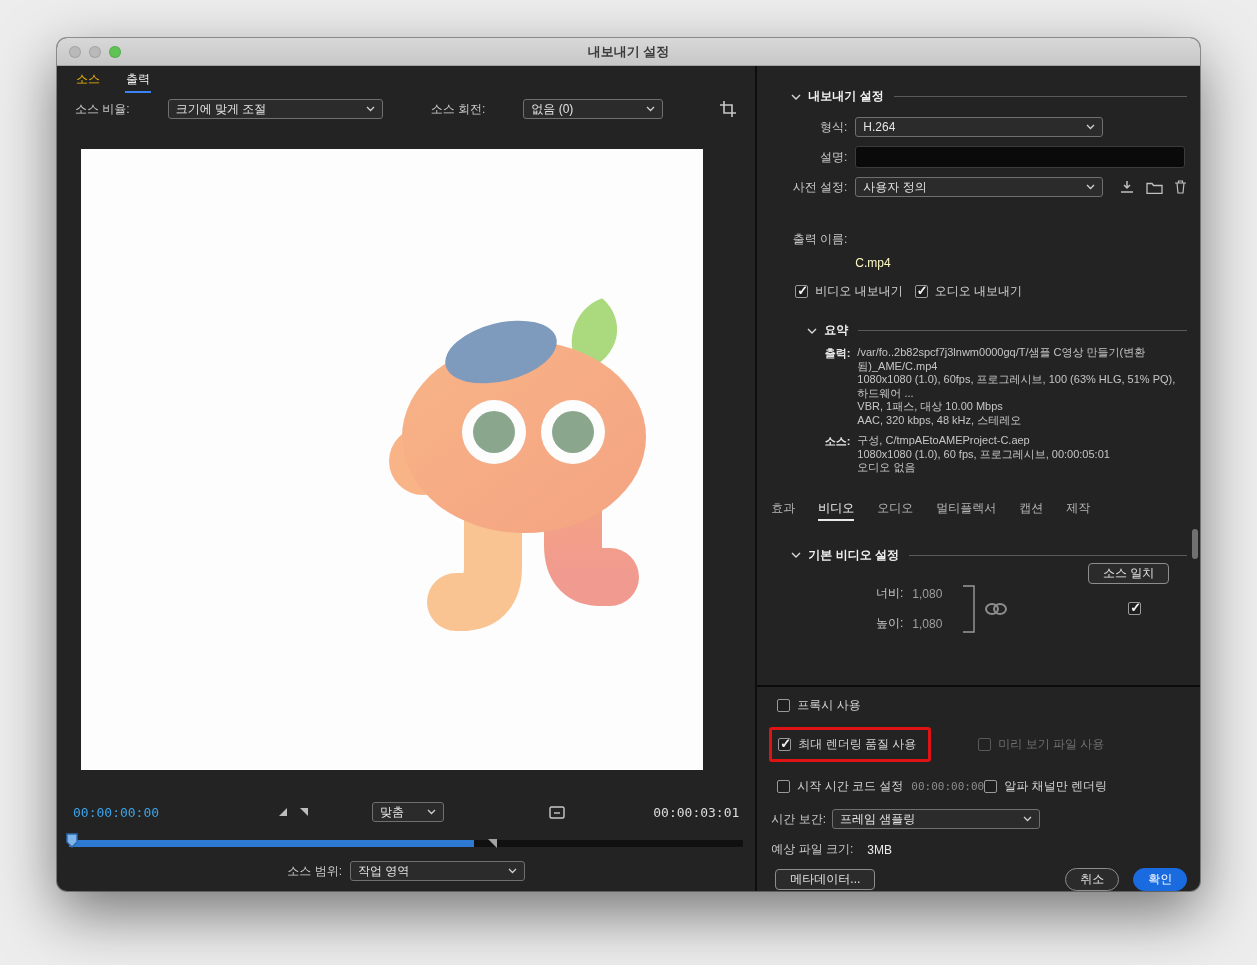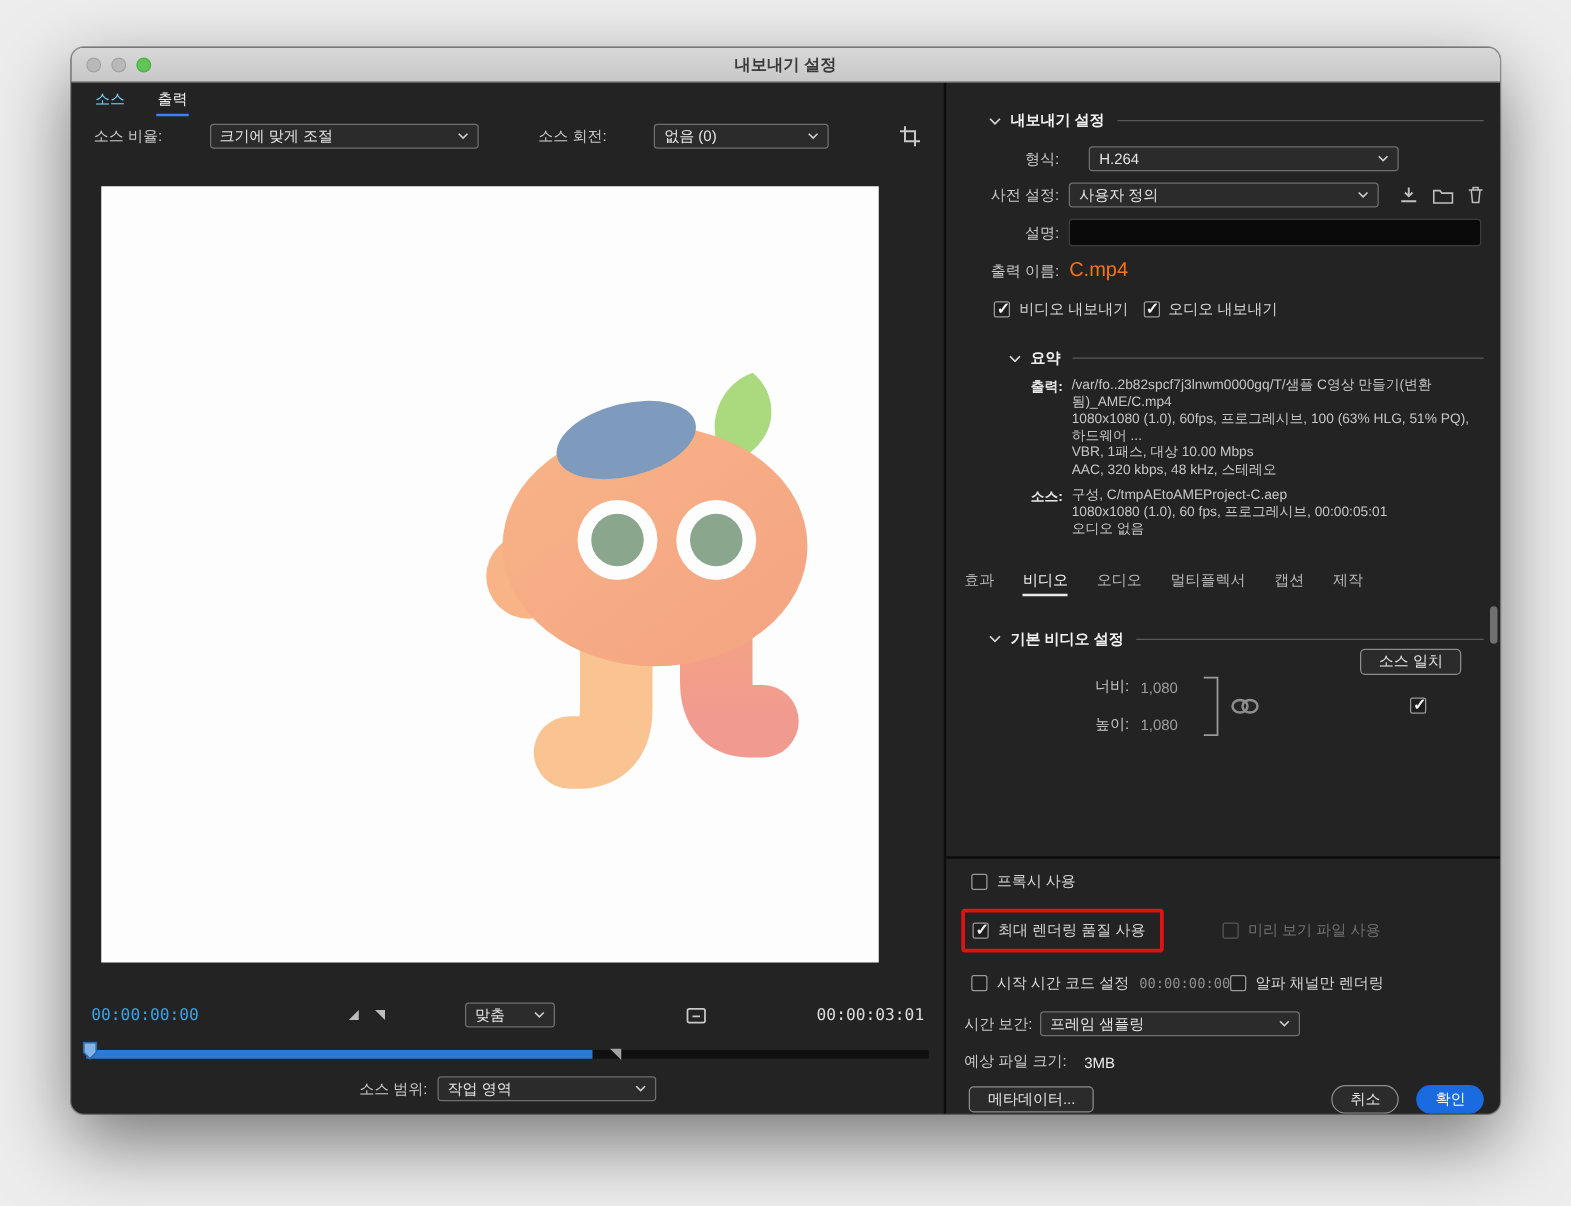--- a/index.html
+++ b/index.html
@@ -27,21 +27,21 @@
   .light { width:12px; height:12px; border-radius:50%; box-shadow:inset 0 0 0 1px rgba(0,0,0,.12); }
   .light.gray { background:#b9b9b9; }
   .light.green { background:#5fc455; }
   .title { font-size:13px; font-weight:bold; color:#3b3b3b; }
 
   .content { flex:1; display:flex; min-height:0; }
 
   
   .lp { flex:0 0 671px; border-right:2px solid #0d0d0d; display:flex; flex-direction:column; min-height:0; }
   .lp-tabs { display:flex; padding-left:18px; height:27px; align-items:flex-end; }
-  .lp-tab { font-size:12px; color:#7dd3fc; padding:4px 1px 5px; margin-right:24px; cursor:default; }
+  .lp-tab { font-size:12px; color:#eab308; padding:4px 1px 5px; margin-right:24px; cursor:default; }
   .lp-tab.active { color:#f2f2f2; border-bottom:2px solid #3b82f6; padding-bottom:3px; }
   .lp-controls { display:flex; align-items:center; height:32px; padding:0 18px;gap:32px; }
   .lbl { font-size:12px; color:#c9c9c9; white-space:nowrap; }
   .dd {
     height:20px; background:#2b2b2b; border:1px solid #6f6f6f; border-radius:3px;
     display:inline-flex; align-items:center; justify-content:space-between;
     padding:0 7px; font-size:12px; color:#e4e4e4; white-space:nowrap;
   }
   .dd .val { overflow:hidden; text-overflow:ellipsis; }
   .icon { display:inline-flex; align-items:center; justify-content:center; }
@@ -62,21 +62,21 @@
 
   
   .rp { flex:1; display:flex; flex-direction:column; min-height:0; position:relative; }
   .hdr { display:flex; align-items:center; margin:0 14px; }
   .htxt { font-size:12px; font-weight:bold; color:#f0f0f0; margin-left:7px; white-space:nowrap; }
   .hline { flex:1; height:1px; background:#5a5a5a; margin-left:10px; }
   .frow { display:flex; align-items:center; margin:9px 14px 0; }
   .flabel { width:76px; text-align:right; margin-right:8px; font-size:12px; color:#c9c9c9; flex:0 0 auto; }
   .txtinput { width:330px; height:22px; background:#0a0a0a; border:1px solid #3c3c3c; border-radius:3px;
               color:#e0e0e0; font-size:12px; padding:0 6px; font-family:"Liberation Sans", sans-serif; }
-  .link { font-size:16px; color:#f97316; cursor:default; }
+  .link { font-size:12px; color:#fef9c3; cursor:default;margin-top:48px; }
   .cb { display:inline-block; width:13px; height:13px; border:1px solid #9a9a9a; border-radius:2px;
         background:#1e1e1e; position:relative; flex:0 0 auto; }
   .cb.checked::after { content:"✓"; position:absolute; left:1px; top:-3px; font-size:13px; font-weight:bold; color:#f4f4f4; }
   .cb.disabled { border-color:#585858; background:transparent; }
   .cbl { margin-left:7px; font-size:12px; color:#d6d6d6; white-space:nowrap; }
   .cbl.dim { color:#707070; }
   .cbgroup { display:inline-flex; align-items:center; }
   .sum { display:flex; margin:7px 14px 0; }
   .slabel { width:79px; text-align:right; margin-right:7px; font-size:11px; font-weight:bold; color:#e5e5e5; flex:0 0 auto; }
   .slines { font-size:11px; color:#c6c6c6; line-height:13.5px; }
@@ -235,28 +235,33 @@
     <div class="rp">
 
       <div class="hdr" style="margin-top:22px; padding-left:20px;">
         <svg width="10" height="6" viewBox="0 0 10 6">
             <path d="M1 1l4 4 4-4" stroke="#d8d8d8" stroke-width="1.4" fill="none"></path>
           </svg>
         <span class="htxt">내보내기 설정</span>
         <span class="hline"></span>
       </div>
 
-      <div class="frow" style="margin-top:12px;gap:16px;">
+      <div class="frow" style="margin-top:12px;">
         <span class="flabel">형식:</span>
         <div class="dd" style="width:248px;">
           <span class="val">H.264</span>
           <svg width="9" height="6" viewBox="0 0 9 6">
               <path d="M1 1l3.5 3.5L8 1" stroke="#cfcfcf" stroke-width="1.3" fill="none"></path>
             </svg>
         </div>
+      </div>
+
+      <div class="frow">
+        <span class="flabel">설명:</span>
+        <input class="txtinput" type="text" value="" style="">
       </div>
 
       <div class="frow">
         <span class="flabel">사전 설정:</span>
         <div class="dd" style="width:248px;">
           <span class="val">사용자 정의</span>
           <svg width="9" height="6" viewBox="0 0 9 6">
               <path d="M1 1l3.5 3.5L8 1" stroke="#cfcfcf" stroke-width="1.3" fill="none"></path>
             </svg>
         </div>
@@ -269,25 +274,20 @@
         <span class="icon" style="margin-left:11px;">
           <svg width="17" height="13" viewBox="0 0 17 13">
               <path d="M1 2.5h5l1.5 2H16v8H1z" fill="none" stroke="#c0c0c0" stroke-width="1.3"></path>
             </svg>
         </span>
         <span class="icon" style="margin-left:11px;">
           <svg width="13" height="14" viewBox="0 0 13 14">
               <path d="M1 3h11M4.5 3V1h4v2M3 3l1 10h5l1-10" stroke="#c0c0c0" stroke-width="1.2" fill="none"></path>
             </svg>
         </span>
-      </div>
-
-      <div class="frow">
-        <span class="flabel">설명:</span>
-        <input class="txtinput" type="text" value="" style="">
       </div>
 
       <div class="frow" style="margin-top:11px;">
         <span class="flabel">출력 이름:</span>
         <span class="link">C.mp4</span>
       </div>
 
       <div class="frow" style="margin-top:13px; margin-left:38px;">
         <span class="cbgroup">
           <span class="cb checked"></span>

